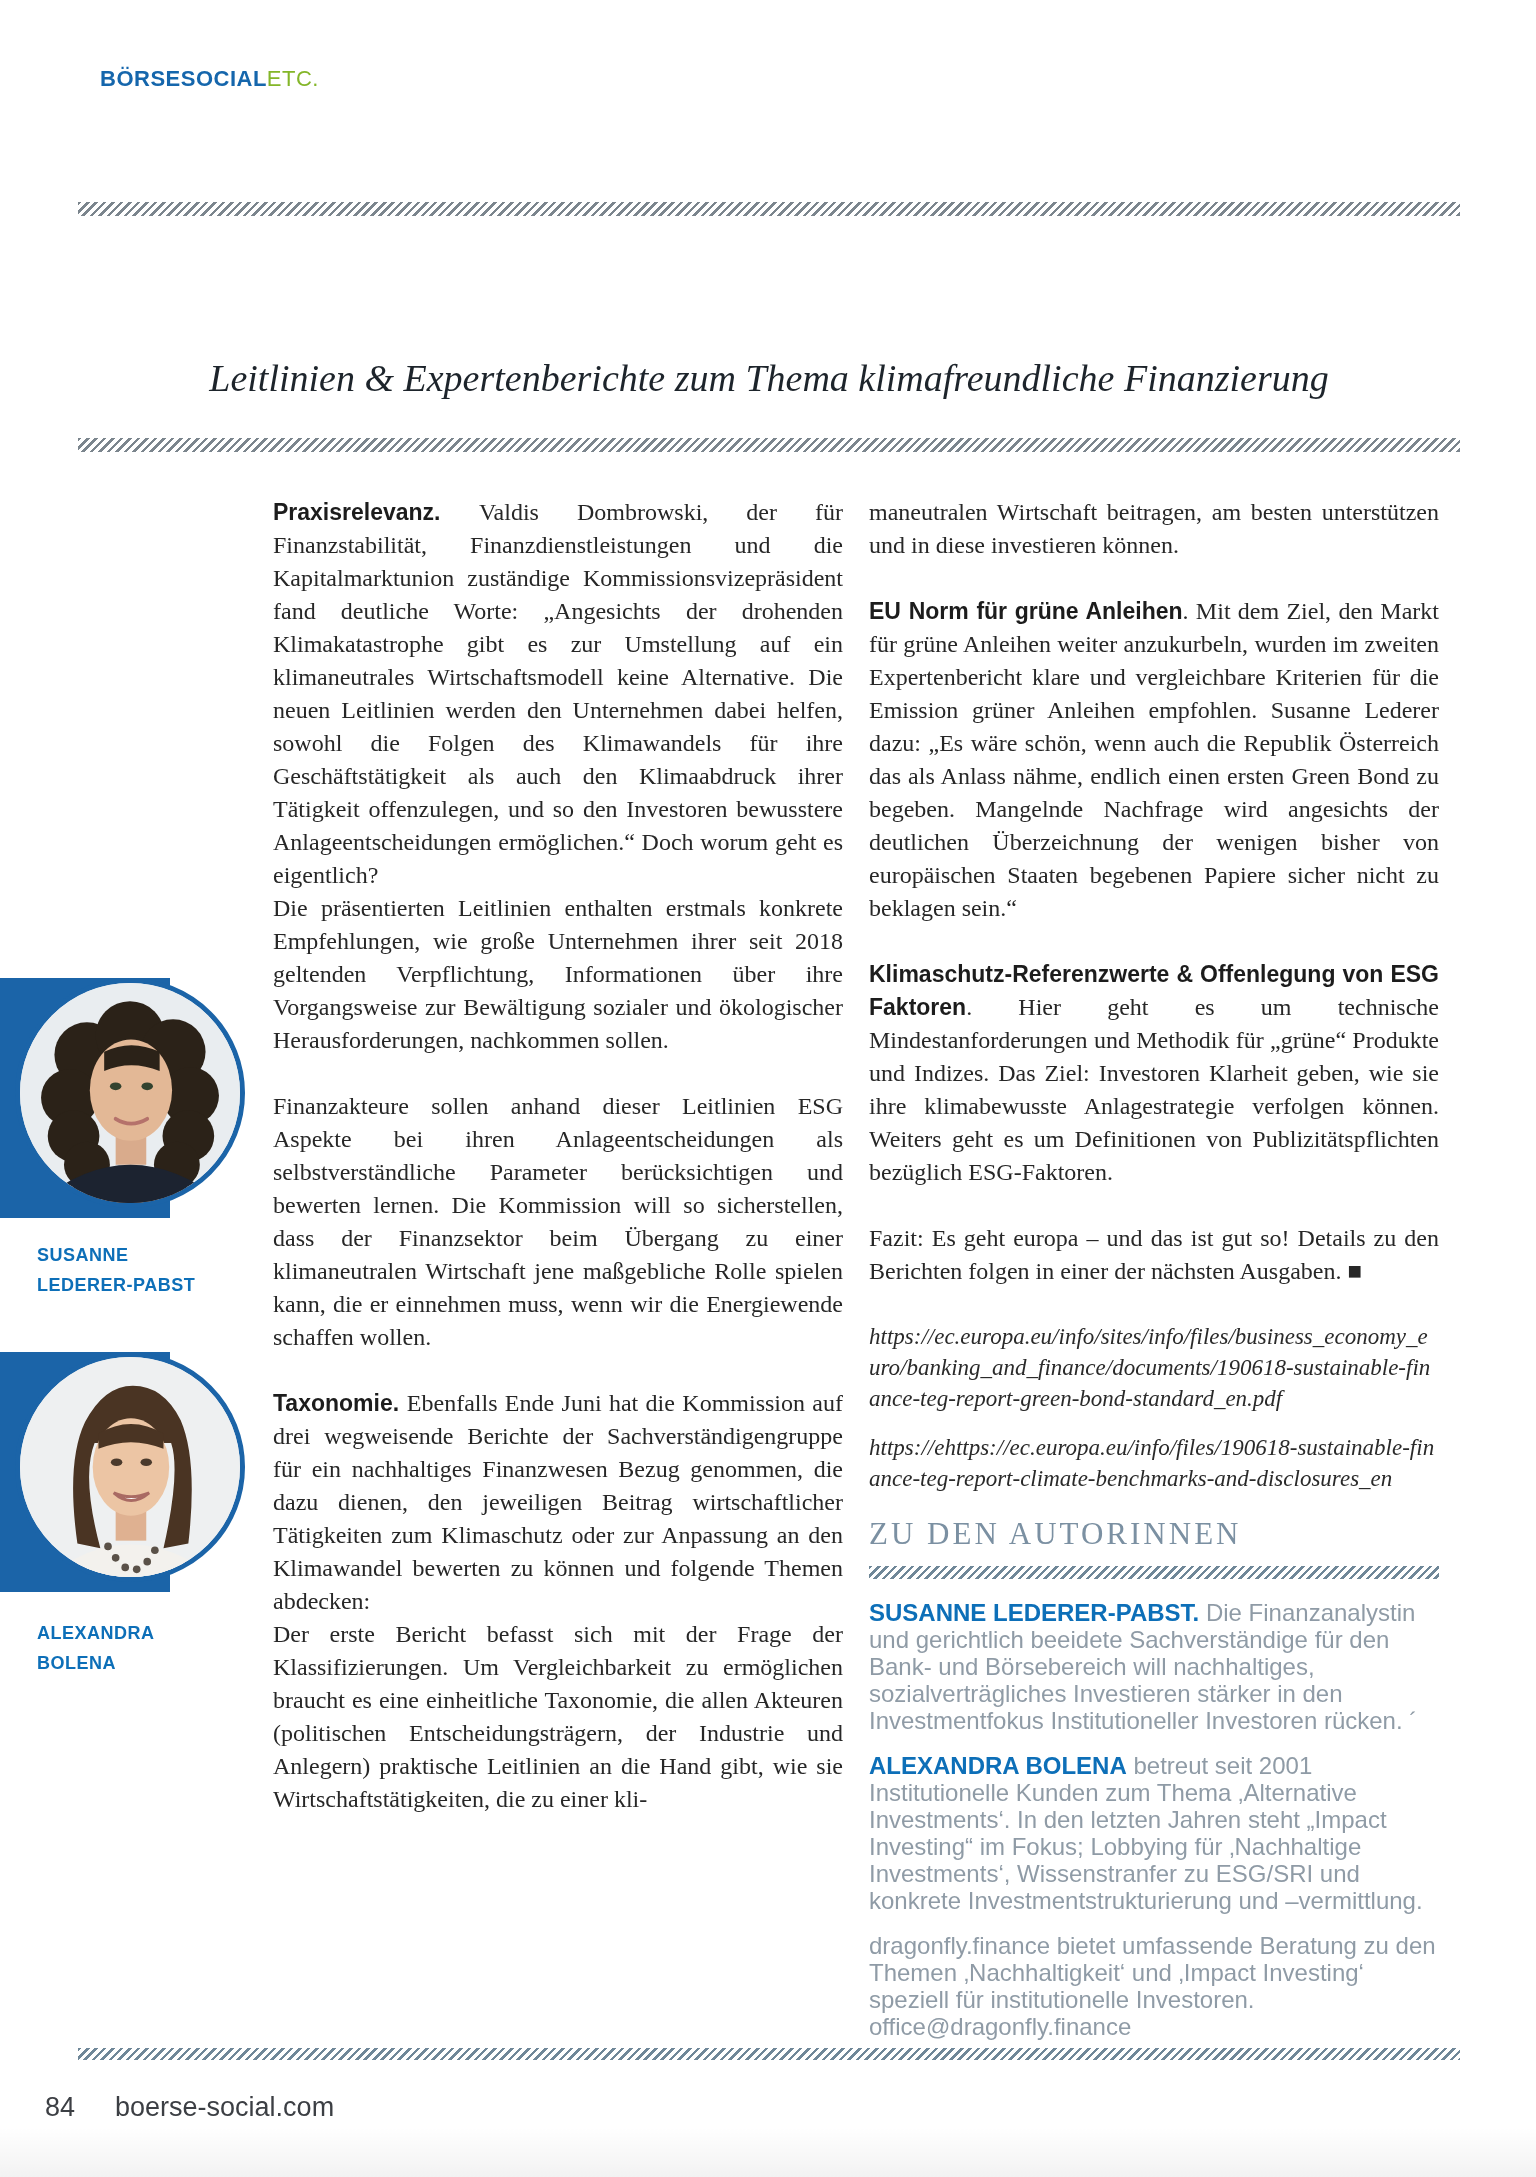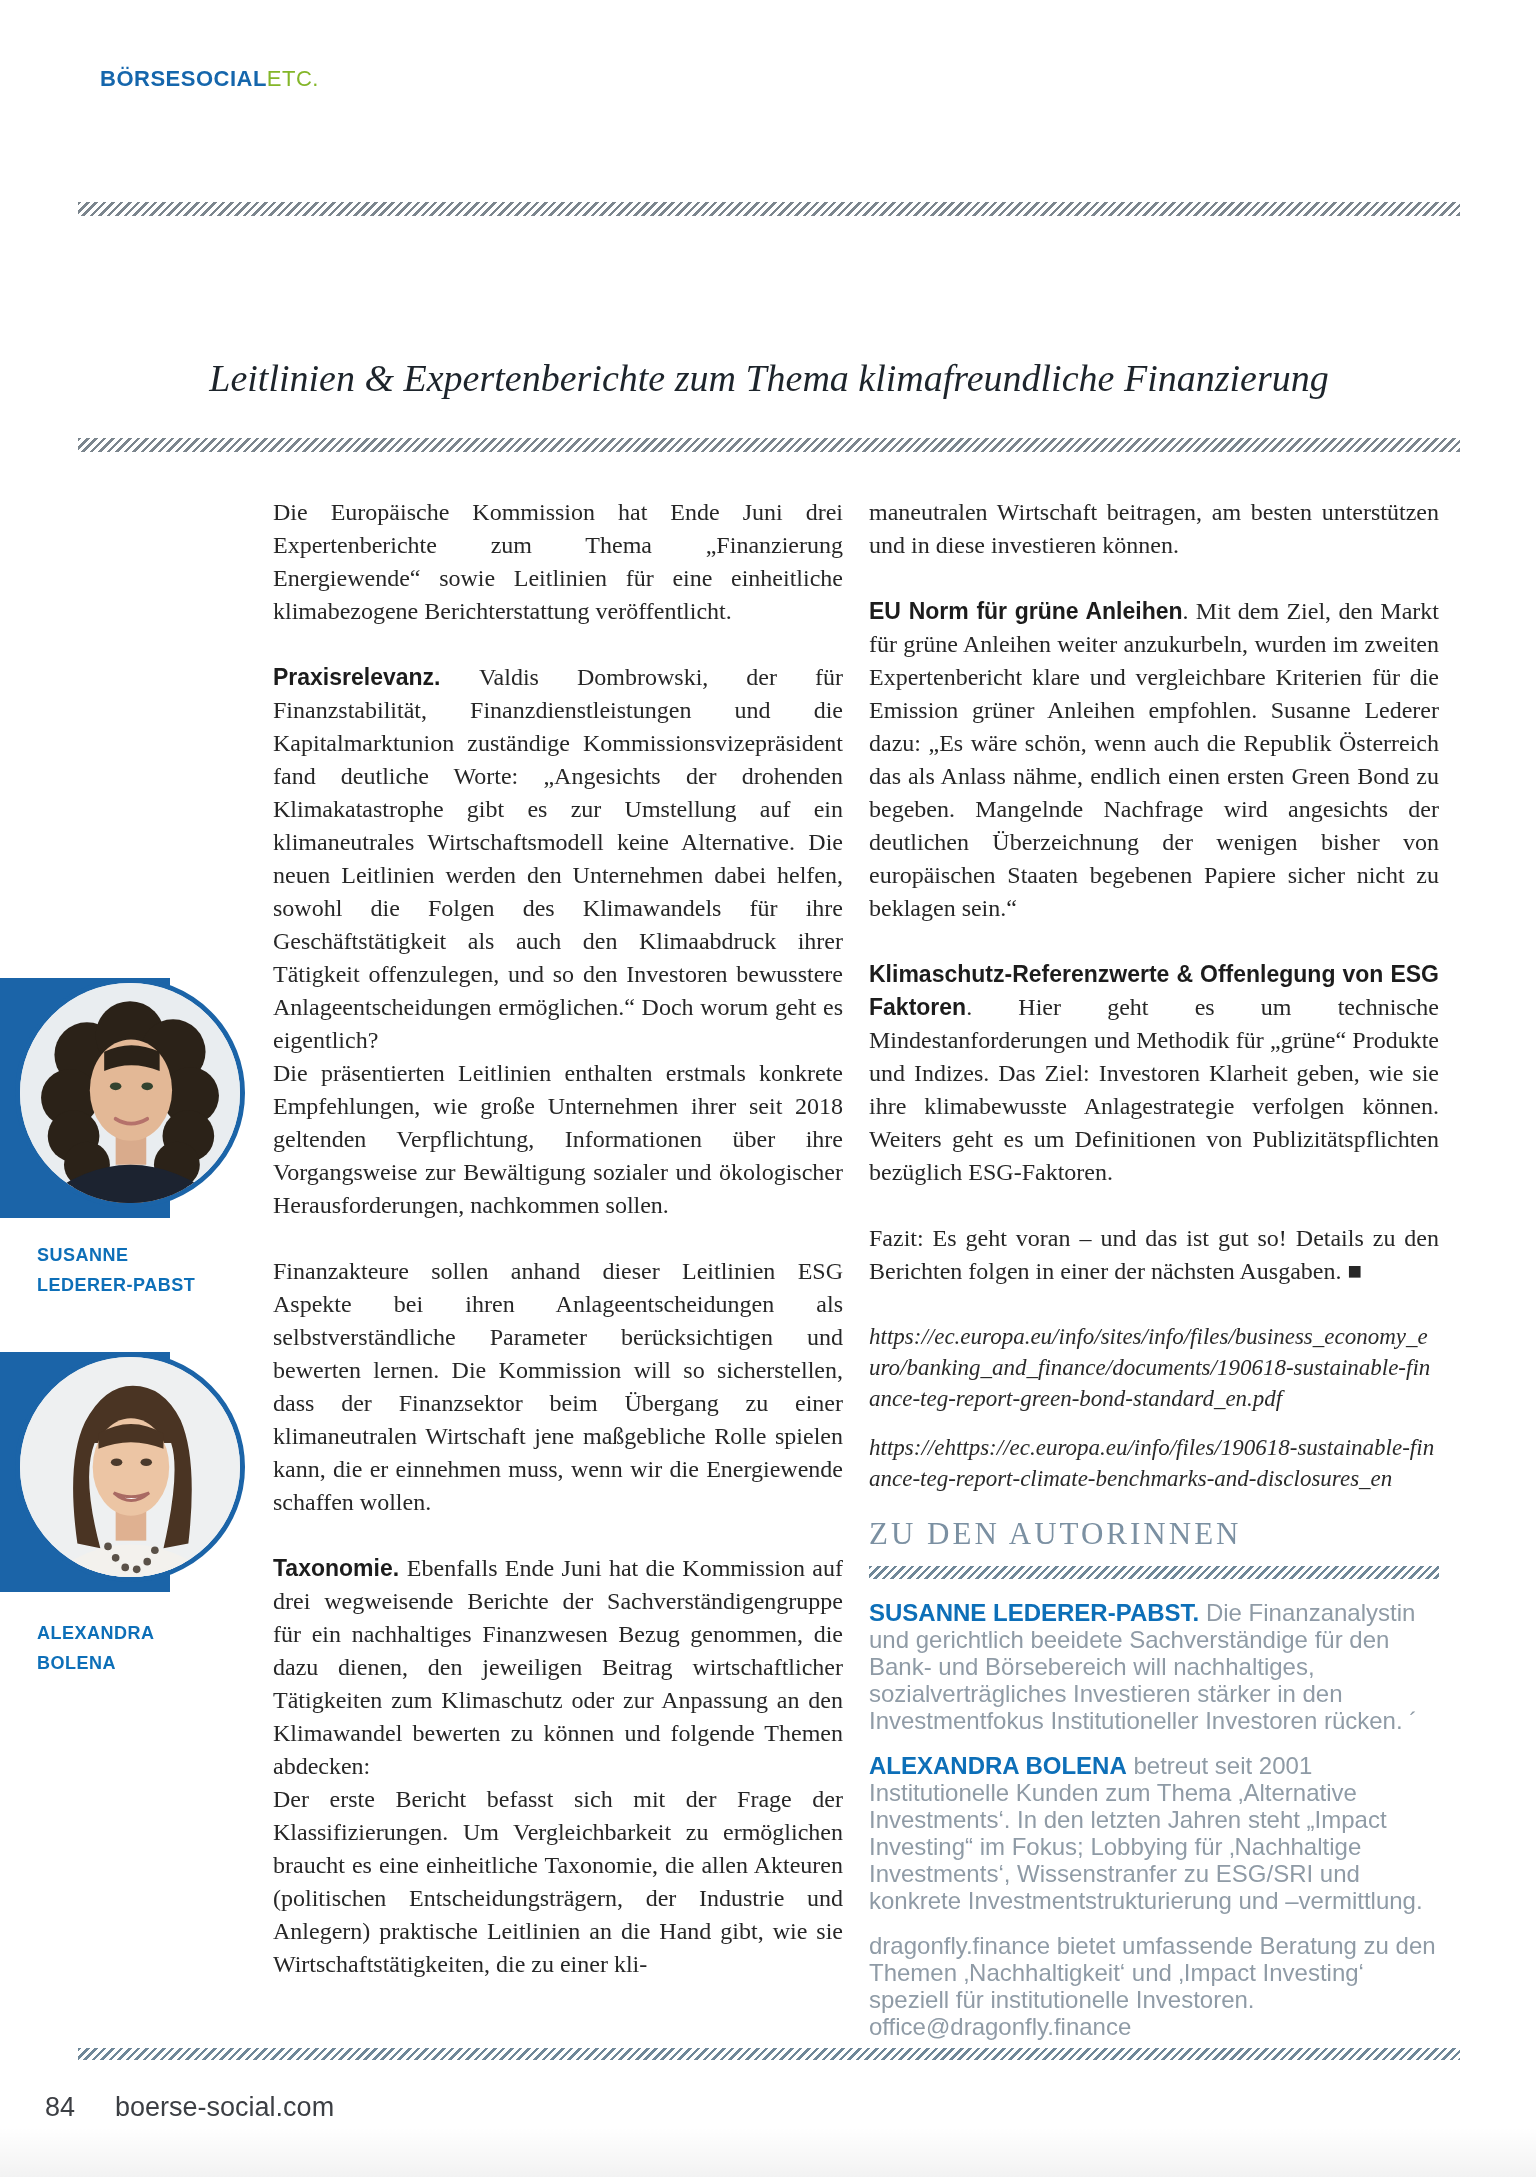--- a/index.html
+++ b/index.html
@@ -131,33 +131,32 @@
 
   <div class="hatch hatch-wide hatch-top"></div>
 
   <div class="subtitle-wrap">
     <div class="article-subtitle">Leitlinien &amp; Expertenberichte zum Thema klimafreundliche Finanzierung</div>
   </div>
   <div class="hatch hatch-wide hatch-subtitle"></div>
 
   <div class="columns">
     <div class="col">
-        <p class="body-p gap"><span>Die Europäische Kommission hat Ende Juni drei Expertenberichte zum Thema „Finanzierung Energiewende“ sowie Leitlinien für eine einheitliche klimabezogene Berichterstattung veröffentlicht.</span></p>
         <p class="body-p"><b class="lead">Praxisrelevanz. </b><span>Valdis Dombrowski, der für Finanzstabilität, Finanzdienstleistungen und die Kapitalmarktunion zuständige Kommissionsvizepräsident fand deutliche Worte: „Angesichts der drohenden Klimakatastrophe gibt es zur Umstellung auf ein klimaneutrales Wirtschaftsmodell keine Alternative. Die neuen Leitlinien werden den Unternehmen dabei helfen, sowohl die Folgen des Klimawandels für ihre Geschäftstätigkeit als auch den Klimaabdruck ihrer Tätigkeit offenzulegen, und so den Investoren bewusstere Anlageentscheidungen ermöglichen.“ Doch worum geht es eigentlich?</span></p>
         <p class="body-p gap"><span>Die präsentierten Leitlinien enthalten erstmals konkrete Empfehlungen, wie große Unternehmen ihrer seit 2018 geltenden Verpflichtung, Informationen über ihre Vorgangsweise zur Bewältigung sozialer und ökologischer Herausforderungen, nachkommen sollen.</span></p>
         <p class="body-p gap"><span>Finanzakteure sollen anhand dieser Leitlinien ESG Aspekte bei ihren Anlageentscheidungen als selbstverständliche Parameter berücksichtigen und bewerten lernen. Die Kommission will so sicherstellen, dass der Finanzsektor beim Übergang zu einer klimaneutralen Wirtschaft jene maßgebliche Rolle spielen kann, die er einnehmen muss, wenn wir die Energiewende schaffen wollen.</span></p>
         <p class="body-p"><b class="lead">Taxonomie. </b><span>Ebenfalls Ende Juni hat die Kommission auf drei wegweisende Berichte der Sachverständigengruppe für ein nachhaltiges Finanzwesen Bezug genommen, die dazu dienen, den jeweiligen Beitrag wirtschaftlicher Tätigkeiten zum Klimaschutz oder zur Anpassung an den Klimawandel bewerten zu können und folgende Themen abdecken:</span></p>
         <p class="body-p"><span>Der erste Bericht befasst sich mit der Frage der Klassifizierungen. Um Vergleichbarkeit zu ermöglichen braucht es eine einheitliche Taxonomie, die allen Akteuren (politischen Entscheidungsträgern, der Industrie und Anlegern) praktische Leitlinien an die Hand gibt, wie sie Wirtschaftstätigkeiten, die zu einer kli-</span></p>
       </div>
     <div class="col">
       <div>
           <p class="body-p gap"><span>maneutralen Wirtschaft beitragen, am besten unterstützen und in diese investieren können.</span></p>
           <p class="body-p gap"><b class="lead">EU Norm für grüne Anleihen</b><span>. Mit dem Ziel, den Markt für grüne Anleihen weiter anzukurbeln, wurden im zweiten Expertenbericht klare und vergleichbare Kriterien für die Emission grüner Anleihen empfohlen. Susanne Lederer dazu: „Es wäre schön, wenn auch die Republik Österreich das als Anlass nähme, endlich einen ersten Green Bond zu begeben. Mangelnde Nachfrage wird angesichts der deutlichen Überzeichnung der wenigen bisher von europäischen Staaten begebenen Papiere sicher nicht zu beklagen sein.“</span></p>
           <p class="body-p gap"><b class="lead">Klimaschutz-Referenzwerte &amp; Offenlegung von ESG Faktoren</b><span>. Hier geht es um technische Mindestanforderungen und Methodik für „grüne“ Produkte und Indizes. Das Ziel: Investoren Klarheit geben, wie sie ihre klimabewusste Anlagestrategie verfolgen können. Weiters geht es um Definitionen von Publizitätspflichten bezüglich ESG-Faktoren.</span></p>
-          <p class="body-p gap"><span>Fazit: Es geht voran – und das ist gut so! Details zu den Berichten folgen in einer der nächsten Ausgaben. ■</span></p>
+          <p class="body-p gap"><span>Fazit: Es geht europa – und das ist gut so! Details zu den Berichten folgen in einer der nächsten Ausgaben. ■</span></p>
         </div>
       <div class="links">
           <p class="link-p">https://ec.europa.eu/info/sites/info/files/business_economy_euro/banking_and_finance/documents/190618-sustainable-finance-teg-report-green-bond-standard_en.pdf</p>
           <p class="link-p">https://ehttps://ec.europa.eu/info/files/190618-sustainable-finance-teg-report-climate-benchmarks-and-disclosures_en</p>
         </div>
       <h3 class="authors-heading">ZU DEN AUTORINNEN</h3>
       <div class="hatch hatch-authors"></div>
       <div>
           <p class="bio"><b class="bio-name">SUSANNE LEDERER-PABST.</b><span> Die Finanzanalystin und gerichtlich beeidete Sachverständige für den Bank- und Börsebereich will nachhaltiges, sozialverträgliches Investieren stärker in den Investmentfokus Institutioneller Investoren rücken. ´</span></p>
           <p class="bio"><b class="bio-name">ALEXANDRA BOLENA</b><span> betreut seit 2001 Institutionelle Kunden zum Thema ‚Alternative Investments‘. In den letzten Jahren steht „Impact Investing“ im Fokus; Lobbying für ‚Nachhaltige Investments‘, Wissenstranfer zu ESG/SRI und konkrete Investmentstrukturierung und –vermittlung.</span></p>

